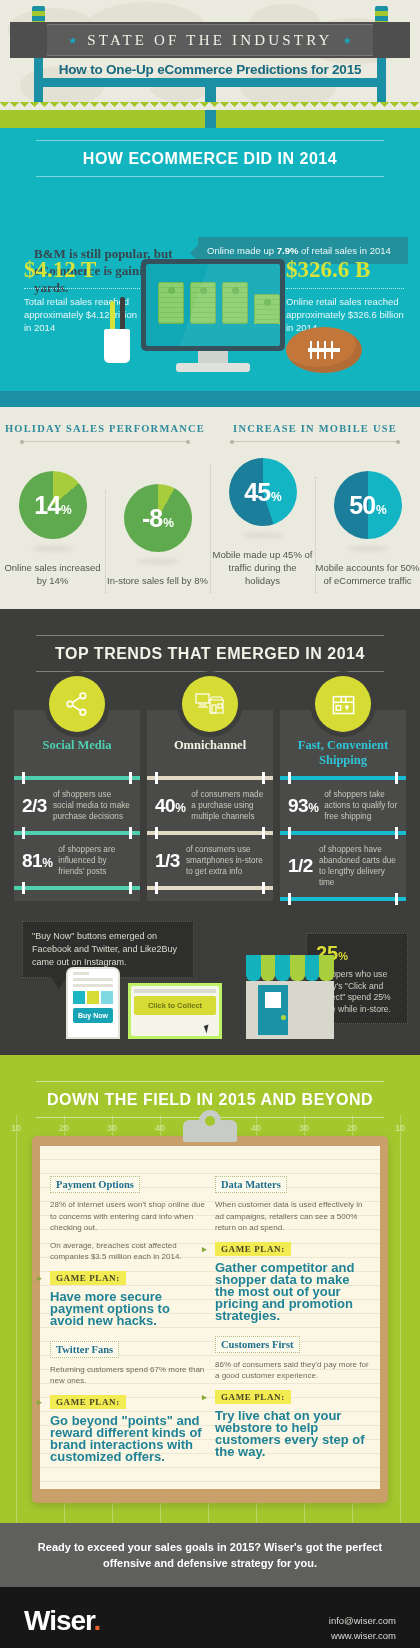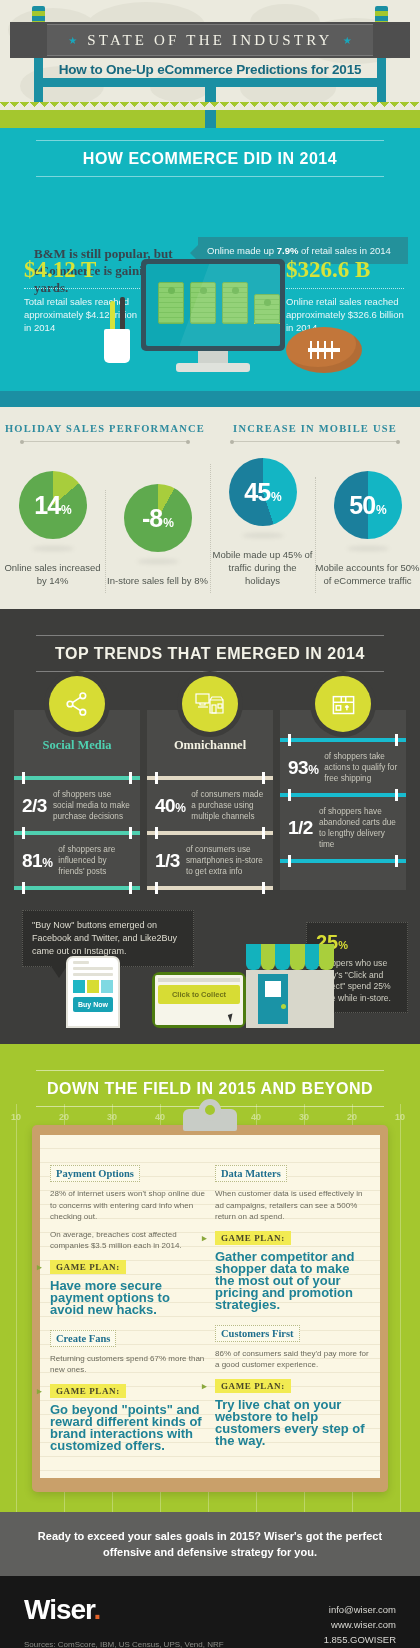--- a/index.html
+++ b/index.html
@@ -168,22 +168,22 @@
   .stat25 .n small { font-size: 11px; }
   .stat25 p { color: #cfcec2; font-size: 8.6px; line-height: 11.5px; margin-top: 4px; }
   .phone { position: absolute; left: 66px; top: 48px; width: 54px; height: 72px; background: #fff;
     border-radius: 7px 7px 0 0; border: 2px solid #e4e3da; }
   .phone .ln { height: 3px; background: #e2e1d6; margin: 3px 5px; border-radius: 1px; }
   .shirts { display: flex; gap: 2px; margin: 4px 5px; }
   .shirt { flex: 1; height: 13px; background: #1fb6c4; }
   .shirt:nth-child(2) { background: #d7dc34; } .shirt:nth-child(3) { background: #7fd9e2; }
   .btn-buy { margin: 4px 5px; background: #17a2b5; color: #fff; font-size: 7px; font-weight: bold;
     text-align: center; padding: 4px 0; border-radius: 2px; }
-  .laptop { position: absolute; left: 152px; top: 64px; width: 94px; height: 56px; background: #4d7c0f;
-    border-radius: 8px; padding: 3px; }
+  .laptop { position: absolute; left: 128px; top: 64px; width: 94px; height: 56px; background: #bef264;
+    border-radius: 0; padding: 3px; }
   .laptop-in { background: #f6f5ea; height: 100%; border-radius: 2px; padding: 3px; }
   .lap-bar { height: 4px; background: #dcdbcf; margin-bottom: 3px; }
   .btn-collect { background: #d7dc34; color: #6f7317; font-size: 7.5px; font-weight: bold;
     text-align: center; padding: 5px 0; border-radius: 2px; }
   .cursor { position: absolute; right: 12px; bottom: 6px; width: 0; height: 0;
     border-left: 5px solid #333; border-bottom: 8px solid transparent; transform: rotate(-20deg); }
   .store { position: absolute; right: 86px; top: 36px; width: 88px; height: 84px; }
   .awning { display: flex; height: 26px; }
   .awning span { flex: 1; background: #13b2bd; border-radius: 0 0 6px 6px; }
   .awning span:nth-child(even) { background: #a9cf3c; }
@@ -414,20 +414,21 @@
           <div class="trend-icon">
             <svg width="27" height="27" viewBox="0 0 24 24" fill="none" stroke="#fff" stroke-width="1.3">
               <rect x="3" y="5" width="18" height="15"></rect>
               <line x1="3" y1="10" x2="21" y2="10"></line>
               <line x1="10" y1="5" x2="10" y2="10"></line>
               <line x1="14" y1="5" x2="14" y2="10"></line>
               <rect x="5.5" y="13" width="4" height="4"></rect>
               <path d="M15 17v-4m0 0l-1.5 1.6M15 13l1.5 1.6"></path>
             </svg>
           </div>
+          <div class="trend-title" style="color:#2fc5d8">Fast, Convenient Shipping</div>
           <div class="trend-rule" style="background:#18bcd0"></div>
           <div class="trend-stat">
             <div class="trend-num">93<small>%</small></div>
             <div class="trend-txt">of shoppers take actions to qualify for free shipping</div>
           </div>
           <div class="trend-rule" style="background:#18bcd0"></div>
           <div class="trend-stat">
             <div class="trend-num">1/2<small></small></div>
             <div class="trend-txt">of shoppers have abandoned carts due to lengthy delivery time</div>
           </div>
@@ -509,21 +510,21 @@
       <h2>DOWN THE FIELD IN 2015 AND BEYOND</h2>
       <div class="rule"></div>
     </div>
     <div class="clip">
       <div class="clip-top"></div>
       <div class="clip-ring"></div>
       <div class="paper">
         <div class="paper-cols">
           <div class="pcol" id="col-left">
               <div class="pitem"><h4>Payment Options</h4><p>28% of internet users won't shop online due to concerns with entering card info when checking out.</p><p>On average, breaches cost affected companies $3.5 million each in 2014.</p><div class="gp">GAME PLAN:</div><div class="gp-text">Have more secure payment options to avoid new hacks.</div></div>
-              <div class="pitem"><h4>Create Fans</h4><p>Returning customers spend 67% more than new ones.</p><div class="gp">GAME PLAN:</div><div class="gp-text">Go beyond "points" and reward different kinds of brand interactions with customized offers.</div></div>
+              <div class="pitem"><h4>Twitter Fans</h4><p>Returning customers spend 67% more than new ones.</p><div class="gp">GAME PLAN:</div><div class="gp-text">Go beyond "points" and reward different kinds of brand interactions with customized offers.</div></div>
             </div>
           <div class="pcol" id="col-right">
               <div class="pitem"><h4>Data Matters</h4><p>When customer data is used effectively in ad campaigns, retailers can see a 500% return on ad spend.</p><div class="gp">GAME PLAN:</div><div class="gp-text">Gather competitor and shopper data to make the most out of your pricing and promotion strategies.</div></div>
               <div class="pitem"><h4>Customers First</h4><p>86% of consumers said they'd pay more for a good customer experience.</p><div class="gp">GAME PLAN:</div><div class="gp-text">Try live chat on your webstore to help customers every step of the way.</div></div>
             </div>
         </div>
       </div>
     </div>
   </div>
 

